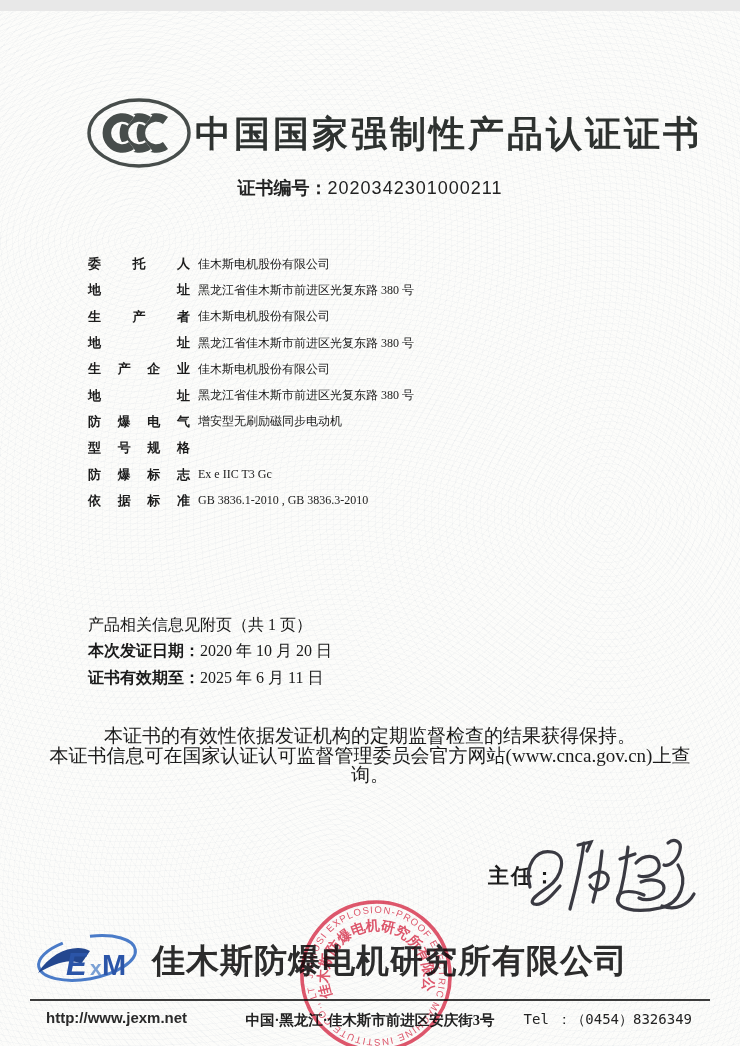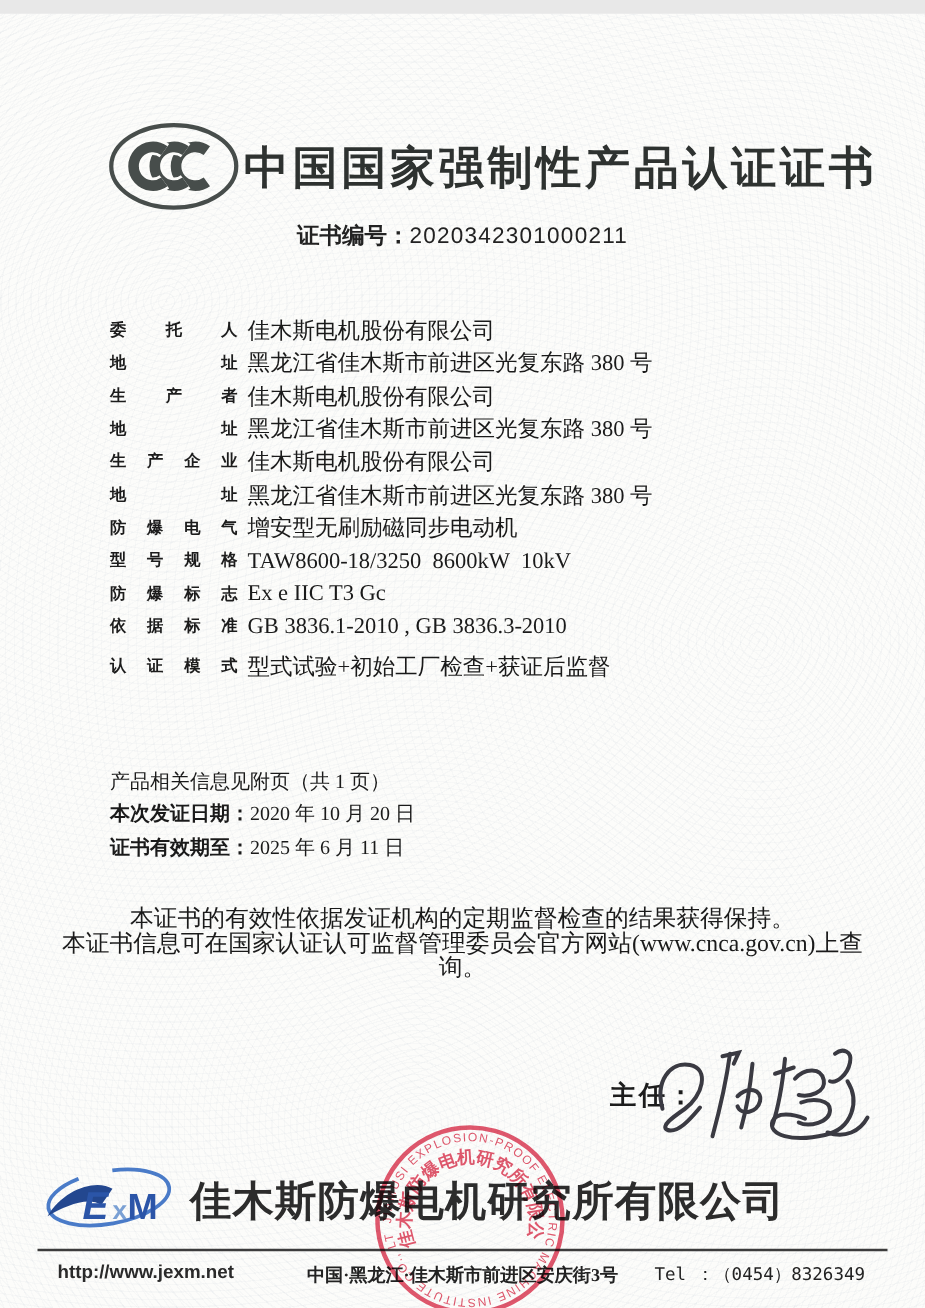--- a/index.html
+++ b/index.html
@@ -30,21 +30,21 @@
   .cert-no .num { font-family:"Liberation Sans", sans-serif; letter-spacing:1px; }
 
   .fields { position:absolute; left:88px; top:240px; width:600px; }
   .frow { display:flex; align-items:center; height:26.3px; }
   .frow.gap-top { margin-top:6px; }
   .frow .flabel {
     width:102px; flex:0 0 102px; font-size:13px; font-weight:bold;
     text-align:justify; text-align-last:justify; color:#1c1c1c;
   }
   .frow .fvalue {
-    margin-left:8px; font-size:18px; white-space:pre; color:#1a1a1a;
+    margin-left:8px; font-size:12px; white-space:pre; color:#1a1a1a;
   }
 
   .statement {
     position:absolute; left:62px; top:536px; width:618px;
     font-size:16.5px; line-height:28px; text-align:justify;
     text-indent:2em; color:#1a1a1a;
   }
 
   .info-block { position:absolute; left:88px; top:601px; }
   .irow { height:26.6px; display:flex; align-items:center; font-size:16px; color:#1a1a1a; }
@@ -133,33 +133,28 @@
     <div class="frow">
       <span class="flabel">地址</span>
       <span class="fvalue">黑龙江省佳木斯市前进区光复东路 380 号</span>
     </div>
     <div class="frow">
       <span class="flabel">防爆电气</span>
       <span class="fvalue">增安型无刷励磁同步电动机</span>
     </div>
     <div class="frow">
       <span class="flabel">型号规格</span>
-      <span class="fvalue">TAW8600-18/3250  8600kW  10kV</span>
     </div>
     <div class="frow">
       <span class="flabel">防爆标志</span>
       <span class="fvalue">Ex e IIC T3 Gc</span>
     </div>
     <div class="frow">
       <span class="flabel">依据标准</span>
       <span class="fvalue">GB 3836.1-2010 , GB 3836.3-2010</span>
-    </div>
-    <div class="frow gap-top">
-      <span class="flabel">认证模式</span>
-      <span class="fvalue">型式试验+初始工厂检查+获证后监督</span>
     </div>
   </div>
 
 
   <div class="info-block">
     <div class="irow">产品相关信息见附页（共 1 页）</div>
     <div class="irow">
       <span class="dlabel">本次发证日期：</span>
       <span class="dvalue">2020 年 10 月 20 日</span>
     </div>

